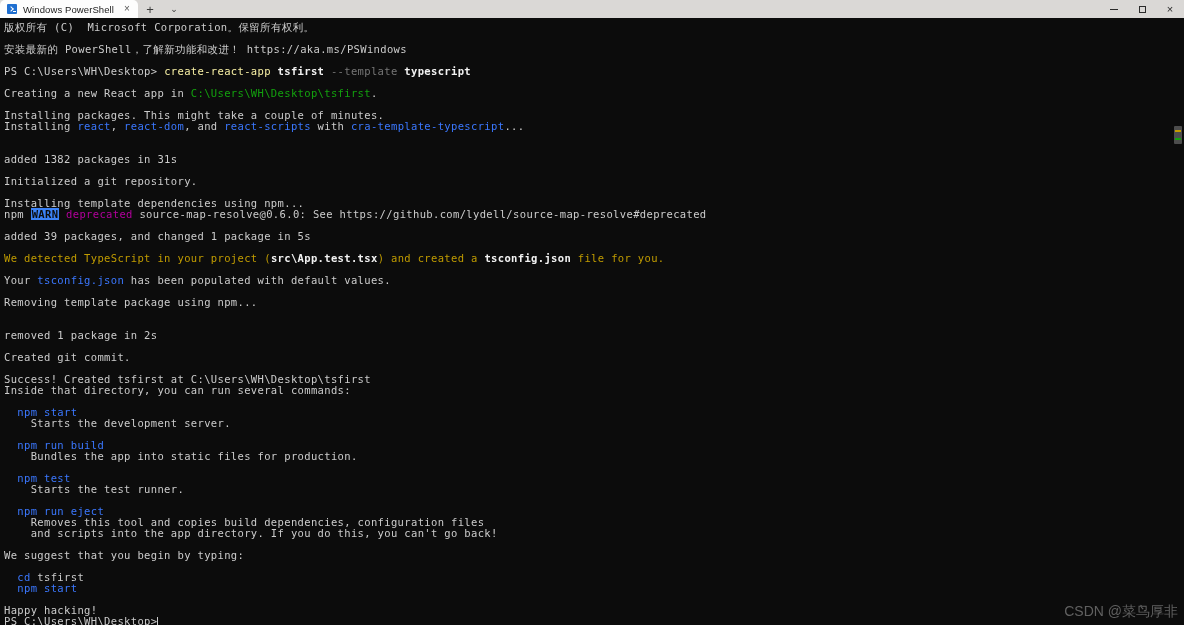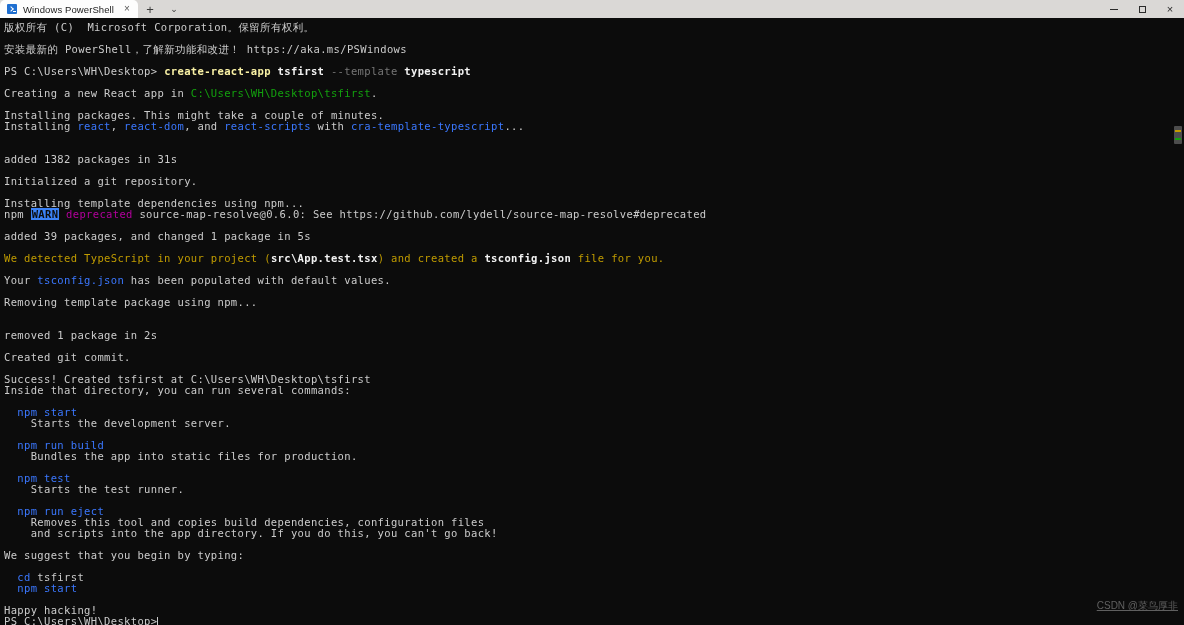--- a/index.html
+++ b/index.html
@@ -123,21 +123,21 @@
     white-space: pre;
     letter-spacing: 0.35px;
   }
   .line { height: 11px; }
   .line.blank { height: 11px; }
 
   
   .c-white  { color: #cccccc; }
   .c-bwhite { color: #f2f2f2; font-weight: bold; }
   .c-yellow { color: #c19c00; }
-  .c-byellow{ color: #f9f1a5; font-weight: bold; }
+  .c-byellow{ color: #f9f1a5; font-weight: normal; }
   .c-green  { color: #13a10e; text-align: right; }
   .c-cyan   { color: #3b78ff; }
   .c-gray   { color: #767676; }
   .c-magenta{ color: #b4009e; margin-top: 28px; }
   .warn-badge {
     background: #3b82f6;
     color: #0c0c0c;
     font-weight: bold;
     padding: 0 1px;
   }
@@ -170,27 +170,26 @@
     position: absolute;
     right: 3px;
     width: 6px;
     height: 2px;
   }
 
   
   .watermark {
     position: absolute;
     right: 6px;
-    bottom: 12px;
-    font-family: "Liberation Sans", sans-serif;
-    font-size: 10px;
+    bottom: 4px;
+    font-family: "Liberation Sans", sans-serif;
+    font-size: 14px;
     color: #6f6f6f;
     opacity: .85;
     white-space: nowrap;
-    text-decoration: underline;
   }
 </style>
 </head>
 <body>
 
 <div id="app">
 
   <div class="titlebar">
     <div class="tabstrip">
       <div class="tab">

